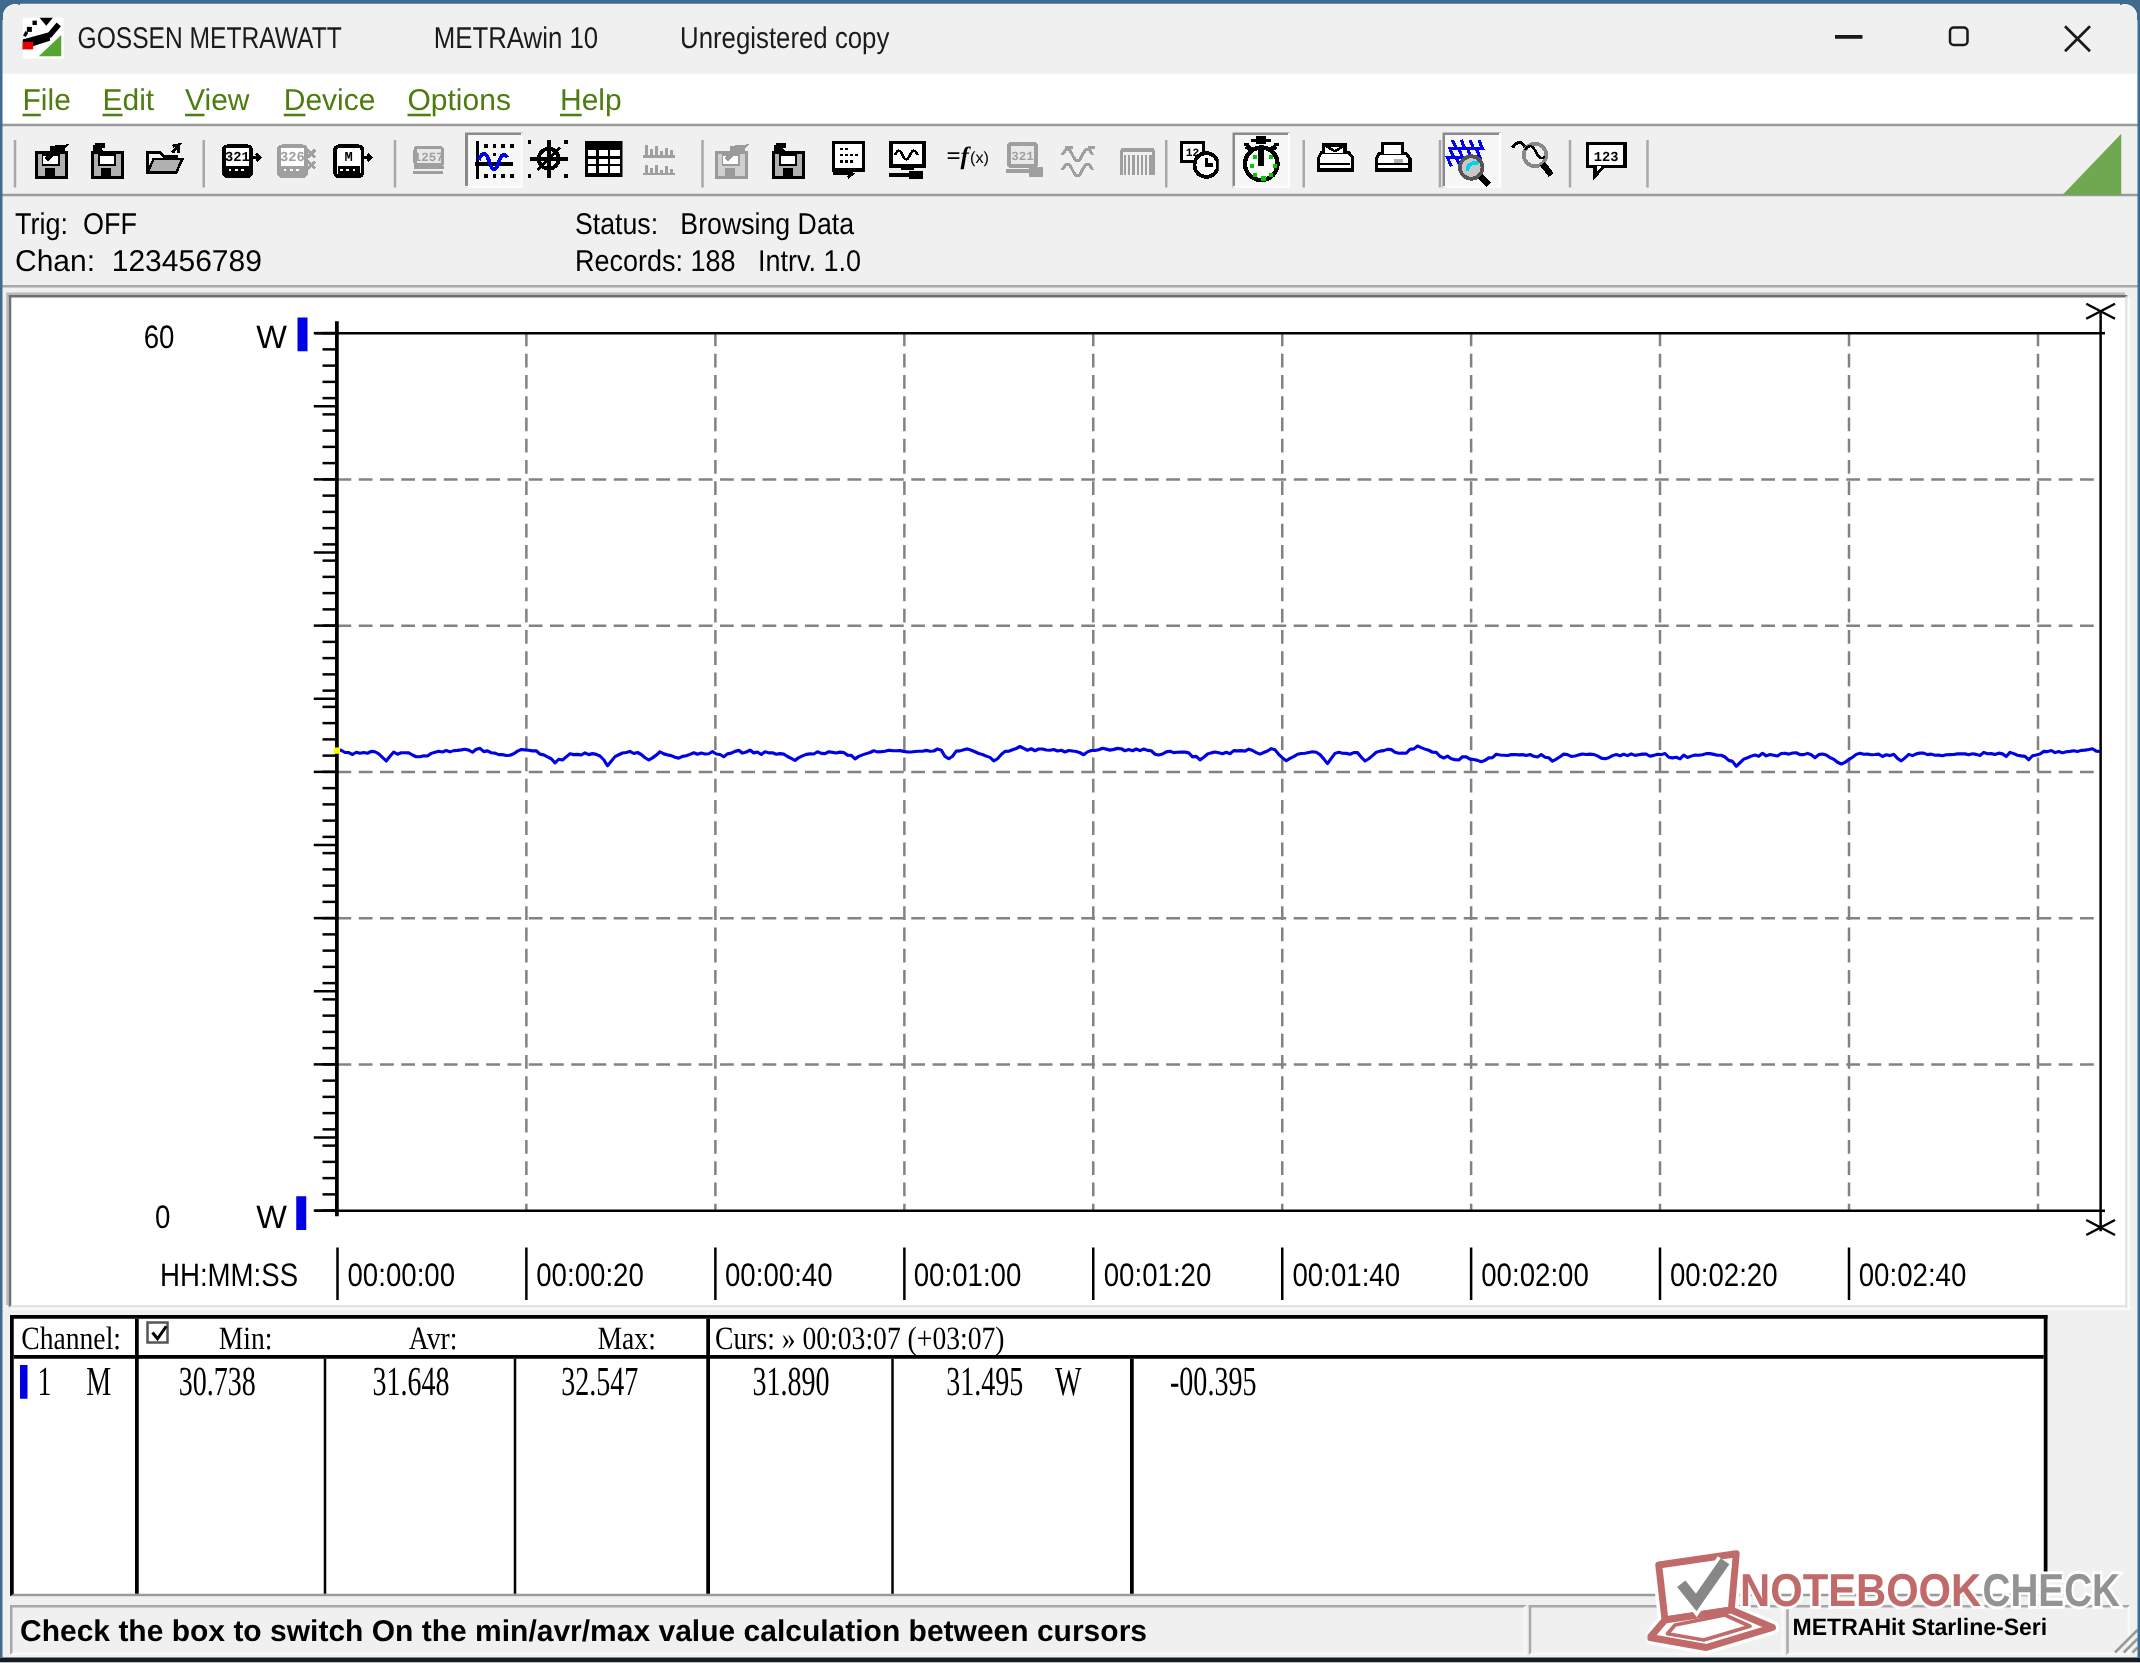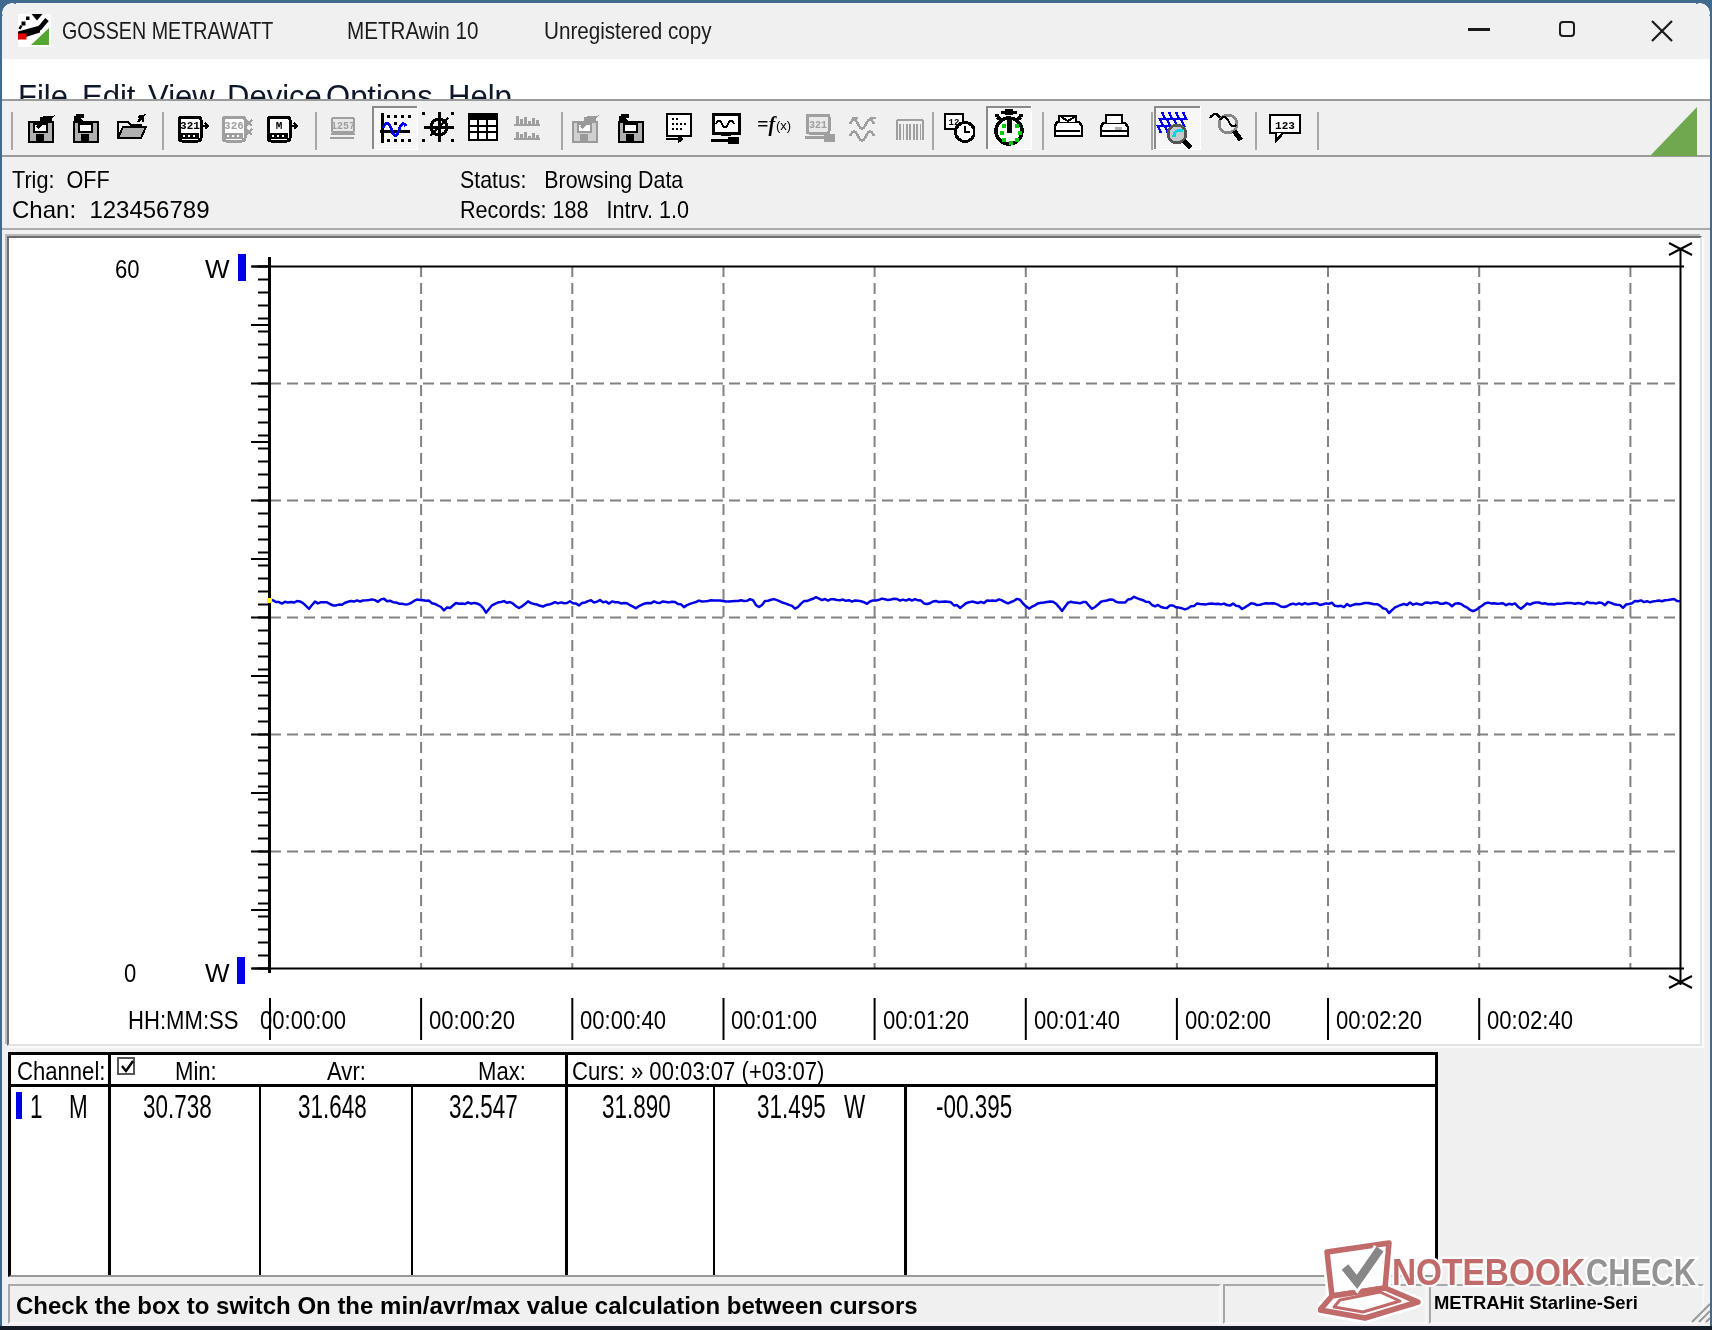--- a/index.html
+++ b/index.html
@@ -1,30 +1,30 @@
 <!DOCTYPE html>
 <html><head><meta charset="utf-8"><style>
 * { margin:0; padding:0; box-sizing:border-box; }
 html,body { width:1712px; height:1330px; background:#f0f0f0; font-family:"Liberation Sans",sans-serif; overflow:hidden; position:relative; }
 #win { position:absolute; left:2px; top:3px; width:1708px; height:1323px; background:#f0f0f0; border-radius:9px 9px 0 0; }
 .titletext { position:absolute; top:17px; font-size:24px; color:#1b1b1b; white-space:nowrap; }
 .tx { display:inline-block; transform-origin:0 50%; }
 #menubar { position:absolute; left:0; top:59px; width:100%; height:40px; background:#ffffff; }
-.mi { position:absolute; top:20px; font-size:31px; color:#0f172a; }
+.mi { position:absolute; top:8px; font-size:24px; color:#4d7c0f; }
 .mi u { text-decoration:underline; text-underline-offset:3px; }
 #toolbar { position:absolute; left:0; top:99px; width:100%; height:58px; background:#f0f0f0; border-top:2px solid #9b9b9b; border-bottom:2px solid #9b9b9b; }
 #infobar { position:absolute; left:0; top:159px; width:100%; height:71px; border-bottom:2px solid #aaa; }
 .info { position:absolute; font-size:24px; color:#000; white-space:nowrap; }
 .cx { display:inline-block; transform:scaleX(0.85); transform-origin:0 50%; white-space:nowrap; }
 #chartbox { position:absolute; left:7px; top:236px; width:1695px; height:810px; background:#fff;
   border-top:2px solid #6e6e6e; border-left:2px solid #6e6e6e; border-right:2px solid #e3e3e3; border-bottom:2px solid #e3e3e3;
   box-shadow: -2px -2px 0 #b9b9b9, 2px 2px 0 #fbfbfb; }
 .ylab { position:absolute; font-size:26px; color:#000;margin-left:20px; }
 .xlab { position:absolute; font-size:26px; color:#000; }
-#tablebox { position:absolute; left:8px; top:1052px; width:1430px; height:225px; background:#fff; border:3px solid #000; border-bottom:2px solid #9a9a9a; }
+#tablebox { position:absolute; left:8px; top:1052px; width:1630px; height:225px; background:#fff; border:3px solid #000; border-bottom:2px solid #9a9a9a;font-family:Liberation Serif, serif; }
 .tvline { position:absolute; background:#000; }
 .tcell { position:absolute; font-size:26px; color:#000; white-space:nowrap; }
 .tnum { position:absolute; font-size:33px; color:#000; white-space:nowrap; }
 .nx { display:inline-block; transform:scaleX(0.68); transform-origin:0 50%; white-space:nowrap; }
 #statusbar { position:absolute; left:8px; top:1284px; width:1696px; height:40px;font-weight:bold; }
 .panel { position:absolute; top:0; height:40px; border:2px solid; border-color:#a8a8a8 #f8f8f8 #f8f8f8 #a8a8a8; }
 #grip { position:absolute; left:1690px; top:1302px; }
 </style></head><body>
 
 <div id="win"></div>
@@ -390,21 +390,21 @@
 <line x1="874.6" y1="998" x2="874.6" y2="1040" stroke="#000" stroke-width="2"></line>
 <line x1="1025.8" y1="998" x2="1025.8" y2="1040" stroke="#000" stroke-width="2"></line>
 <line x1="1176.9" y1="998" x2="1176.9" y2="1040" stroke="#000" stroke-width="2"></line>
 <line x1="1328.0" y1="998" x2="1328.0" y2="1040" stroke="#000" stroke-width="2"></line>
 <line x1="1479.2" y1="998" x2="1479.2" y2="1040" stroke="#000" stroke-width="2"></line>
 <polyline points="270,599.7 273,600.3 276,602.0 279,602.1 282,603.6 285,601.8 288,602.6 291,602.0 294,602.6 297,601.1 300,601.4 303,603.1 306,605.9 309,608.8 312,605.0 315,601.6 318,603.4 321,602.2 324,602.2 327,602.3 330,604.0 333,605.4 336,605.4 339,604.6 342,604.8 345,602.7 348,601.8 351,601.0 354,601.6 357,600.4 360,601.5 363,600.5 366,600.3 369,599.9 372,599.4 375,600.1 378,601.8 381,599.4 384,598.7 387,601.3 390,600.7 393,602.2 396,602.5 399,603.7 402,603.7 405,604.4 408,604.2 411,603.0 414,600.9 417,599.6 420,599.9 423,600.2 426,600.7 429,600.6 432,603.3 435,603.9 438,605.5 441,607.0 444,610.3 447,607.4 450,608.0 453,605.5 456,603.0 459,603.7 462,603.5 465,604.0 468,602.3 471,603.7 474,602.9 477,603.5 480,604.8 483,607.8 486,612.6 489,609.0 492,605.3 495,603.8 498,602.4 501,602.0 504,601.1 507,602.8 510,602.0 513,603.6 516,606.2 519,608.0 522,606.3 525,604.1 528,601.4 531,603.1 534,603.9 537,604.5 540,605.8 543,606.5 546,605.1 549,604.6 552,603.5 555,602.2 558,603.4 561,602.4 564,603.2 567,603.0 570,601.2 573,603.2 576,603.6 579,605.4 582,603.1 585,602.5 588,601.1 591,600.3 594,602.5 597,601.6 600,600.1 603,602.3 606,601.6 609,603.6 612,601.4 615,602.3 618,602.2 621,603.4 624,602.9 627,603.3 630,605.2 633,606.7 636,608.3 639,606.1 642,604.7 645,603.5 648,603.1 651,603.2 654,601.4 657,602.7 660,602.9 663,601.4 666,601.9 669,602.4 672,601.7 675,602.0 678,604.1 681,604.3 684,607.1 687,605.1 690,603.9 693,602.9 696,602.0 699,600.6 702,601.5 705,601.3 708,601.0 711,600.2 714,600.5 717,600.6 720,600.5 723,601.1 726,601.6 729,601.6 732,601.2 735,601.0 738,601.0 741,600.3 744,601.0 747,600.8 750,599.2 753,600.1 756,605.1 759,607.0 762,605.0 765,600.9 768,600.7 771,599.8 774,599.1 777,600.2 780,601.4 783,602.8 786,603.6 789,604.9 792,605.9 795,608.7 798,607.0 801,603.6 804,601.1 807,601.0 810,599.8 813,598.8 816,597.2 819,598.7 822,600.2 825,599.0 828,600.6 831,599.2 834,599.2 837,600.0 840,600.2 843,599.6 846,600.8 849,600.2 852,601.6 855,600.4 858,600.8 861,601.2 864,602.2 867,603.8 870,601.5 873,600.4 876,600.4 879,599.8 882,598.6 885,599.3 888,600.1 891,599.5 894,598.7 897,599.0 900,600.6 903,599.6 906,600.6 909,599.2 912,600.5 915,599.2 918,600.3 921,600.6 924,603.4 927,604.0 930,603.2 933,601.5 936,601.0 939,602.1 942,601.8 945,601.6 948,601.7 951,602.3 954,605.5 957,605.1 960,607.9 963,605.8 966,603.2 969,602.3 972,601.6 975,602.2 978,603.0 981,601.8 984,603.0 987,600.5 990,600.7 993,600.5 996,600.9 999,599.3 1002,600.4 1005,602.1 1008,603.3 1011,602.0 1014,600.8 1017,598.9 1020,599.8 1023,603.5 1026,606.3 1029,608.6 1032,606.7 1035,605.3 1038,603.4 1041,602.8 1044,602.6 1047,602.0 1050,601.4 1053,601.8 1056,603.7 1059,607.1 1062,610.9 1065,606.7 1068,602.7 1071,601.8 1074,602.6 1077,602.7 1080,603.4 1083,602.1 1086,602.1 1089,605.7 1092,608.8 1095,607.0 1098,604.5 1101,601.8 1104,600.9 1107,600.5 1110,599.5 1113,599.7 1116,601.8 1119,602.6 1122,602.5 1125,602.6 1128,599.5 1131,599.1 1134,596.8 1137,598.1 1140,599.3 1143,600.2 1146,601.8 1149,601.9 1152,605.0 1155,606.4 1158,604.9 1161,607.0 1164,607.7 1167,608.0 1170,605.4 1173,605.5 1176,607.3 1179,607.6 1182,608.3 1185,609.4 1188,608.3 1191,606.3 1194,606.1 1197,603.4 1200,604.0 1203,604.2 1206,604.4 1209,603.7 1212,603.6 1215,603.9 1218,603.7 1221,604.4 1224,603.6 1227,605.0 1230,605.6 1233,603.6 1236,605.8 1239,606.2 1242,609.0 1245,607.3 1248,605.4 1251,603.3 1254,603.7 1257,605.1 1260,604.8 1263,603.9 1266,603.2 1269,603.6 1272,603.3 1275,603.6 1278,604.7 1281,606.5 1284,607.0 1287,606.2 1290,604.5 1293,603.6 1296,604.6 1299,603.4 1302,604.5 1305,603.1 1308,604.3 1311,603.8 1314,603.3 1317,603.3 1320,605.0 1323,604.3 1326,603.4 1329,603.7 1332,602.8 1335,605.8 1338,606.3 1341,605.8 1344,607.1 1347,604.1 1350,606.0 1353,604.9 1356,604.0 1359,604.2 1362,603.8 1365,602.9 1368,602.9 1371,603.5 1374,604.2 1377,604.2 1380,605.6 1383,608.3 1386,609.1 1389,613.0 1392,610.2 1395,607.3 1398,606.2 1401,604.9 1404,604.0 1407,605.0 1410,602.6 1413,604.7 1416,603.6 1419,604.2 1422,604.8 1425,602.8 1428,602.6 1431,603.3 1434,602.4 1437,602.2 1440,603.7 1443,603.7 1446,602.7 1449,603.8 1452,606.2 1455,603.7 1458,603.2 1461,604.0 1464,606.1 1467,607.4 1470,609.8 1473,611.2 1476,609.9 1479,607.7 1482,605.8 1485,603.5 1488,602.6 1491,603.4 1494,603.3 1497,603.8 1500,603.6 1503,603.3 1506,605.2 1509,603.8 1512,604.5 1515,603.4 1518,606.7 1521,608.7 1524,606.3 1527,603.5 1530,604.5 1533,603.1 1536,602.5 1539,602.5 1542,603.7 1545,603.3 1548,604.2 1551,604.1 1554,604.6 1557,603.8 1560,603.7 1563,603.6 1566,603.1 1569,603.0 1572,603.1 1575,603.8 1578,603.0 1581,603.5 1584,604.4 1587,601.9 1590,603.0 1593,602.9 1596,603.6 1599,602.5 1602,603.1 1605,605.2 1608,601.9 1611,602.9 1614,604.2 1617,604.7 1620,605.1 1623,607.8 1626,604.6 1629,604.0 1632,603.2 1635,601.1 1638,601.3 1641,600.4 1644,602.1 1647,601.2 1650,602.3 1653,601.4 1656,601.1 1659,600.6 1662,601.2 1665,600.3 1668,600.1 1671,599.6 1674,599.0 1677,600.9 1680,601.2" fill="none" stroke="#0000e6" stroke-width="2.5" stroke-linejoin="round"></polyline>
 <rect x="267" y="598" width="5" height="5" fill="#ffff00"></rect>
 </svg>
 
 <div class="xlab" style="left:128px;top:1005px"><span class="cx">HH:MM:SS</span></div>
-<div class="xlab" style="left:260px;top:1005px"><span class="cx">00:00:00</span></div>
+<div class="xlab" style="left:278px;top:1005px"><span class="cx">00:00:00</span></div>
 <div class="xlab" style="left:429px;top:1005px"><span class="cx">00:00:20</span></div>
 <div class="xlab" style="left:580px;top:1005px"><span class="cx">00:00:40</span></div>
 <div class="xlab" style="left:731px;top:1005px"><span class="cx">00:01:00</span></div>
 <div class="xlab" style="left:883px;top:1005px"><span class="cx">00:01:20</span></div>
 <div class="xlab" style="left:1034px;top:1005px"><span class="cx">00:01:40</span></div>
 <div class="xlab" style="left:1185px;top:1005px"><span class="cx">00:02:00</span></div>
 <div class="xlab" style="left:1336px;top:1005px"><span class="cx">00:02:20</span></div>
 <div class="xlab" style="left:1487px;top:1005px"><span class="cx">00:02:40</span></div>
 
 <div id="tablebox">

